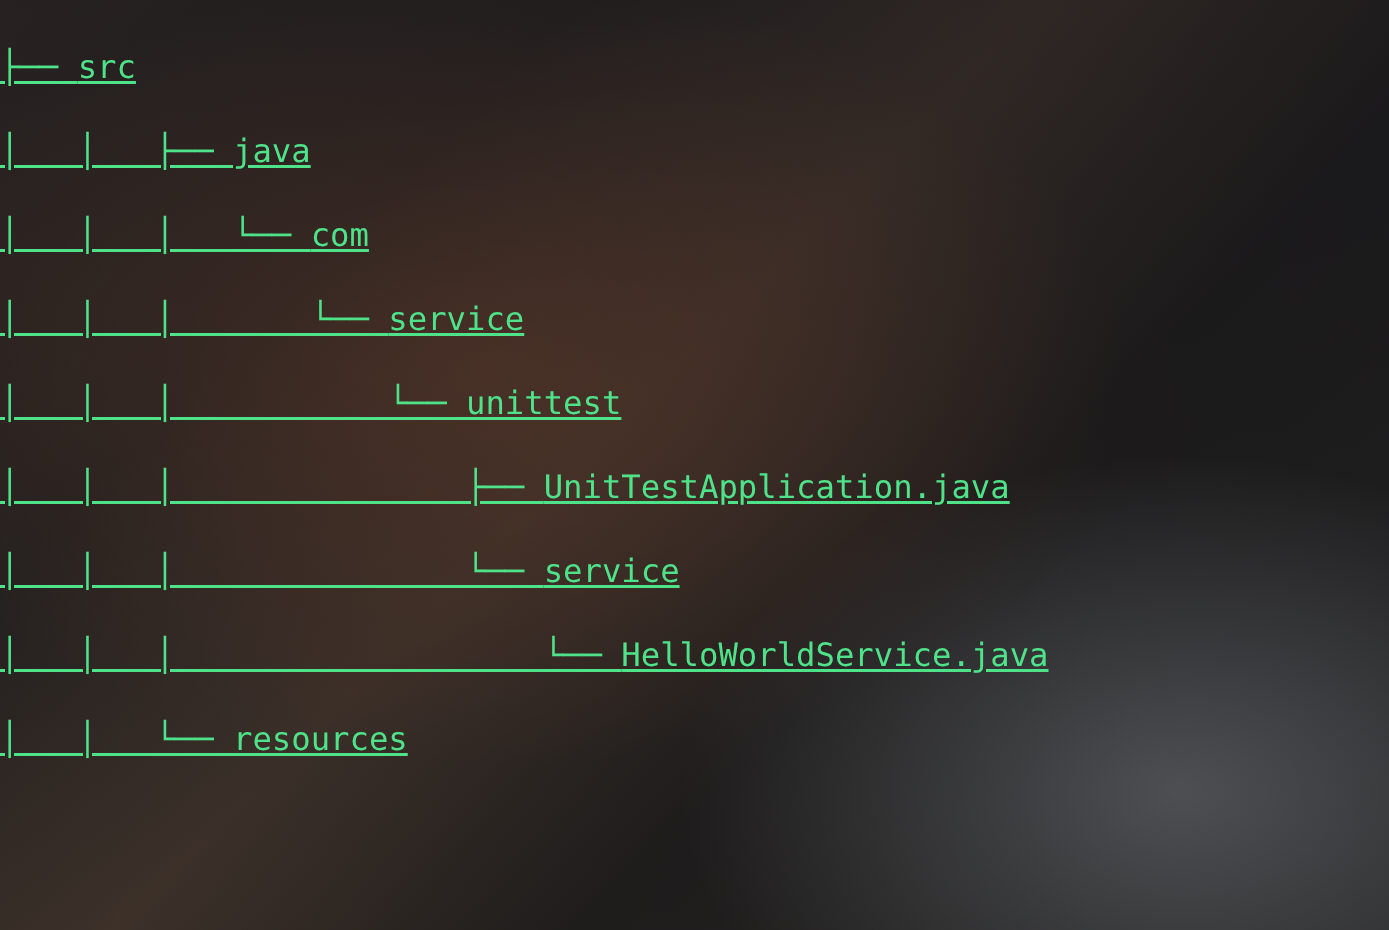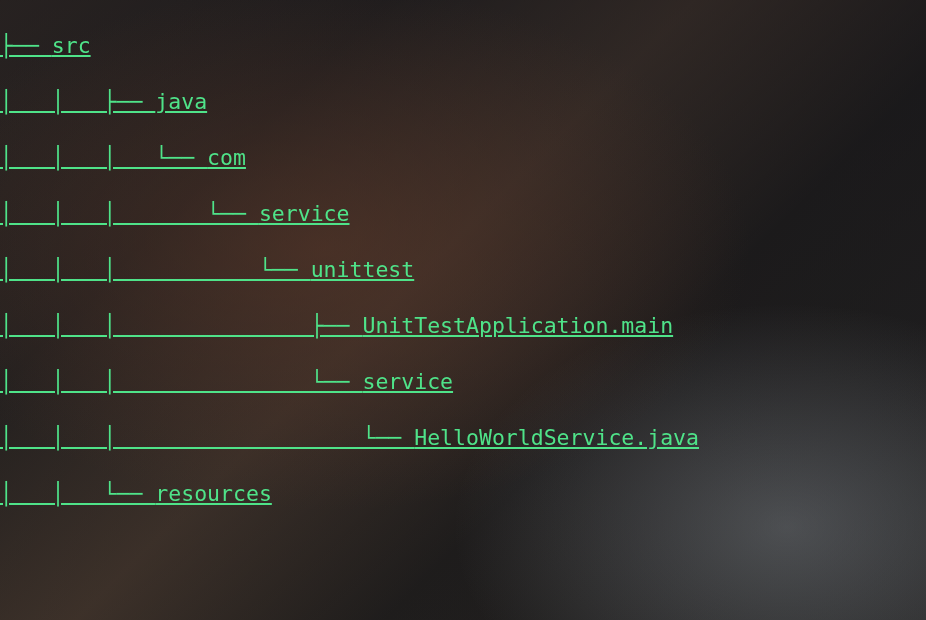--- a/index.html
+++ b/index.html
@@ -43,21 +43,21 @@
 <body>
 
 <div class="bg-overlay"></div>
 
 <div class="terminal">
 <span class="tree-line"><span>├── </span><span>src</span></span>
 <span class="tree-line"><span>│   │   ├── </span><span>java</span></span>
 <span class="tree-line"><span>│   │   │   └── </span><span>com</span></span>
 <span class="tree-line"><span>│   │   │       └── </span><span>service</span></span>
 <span class="tree-line"><span>│   │   │           └── </span><span>unittest</span></span>
-<span class="tree-line"><span>│   │   │               ├── </span><span>UnitTestApplication.main</span></span>
+<span class="tree-line"><span>│   │   │               ├── </span><span>UnitTestApplication.java</span></span>
 <span class="tree-line"><span>│   │   │               └── </span><span>service</span></span>
 <span class="tree-line"><span>│   │   │                   └── </span><span>HelloWorldService.java</span></span>
 <span class="tree-line"><span>│   │   └── </span><span>resources</span></span>
 
 
 
 
 
 
 

